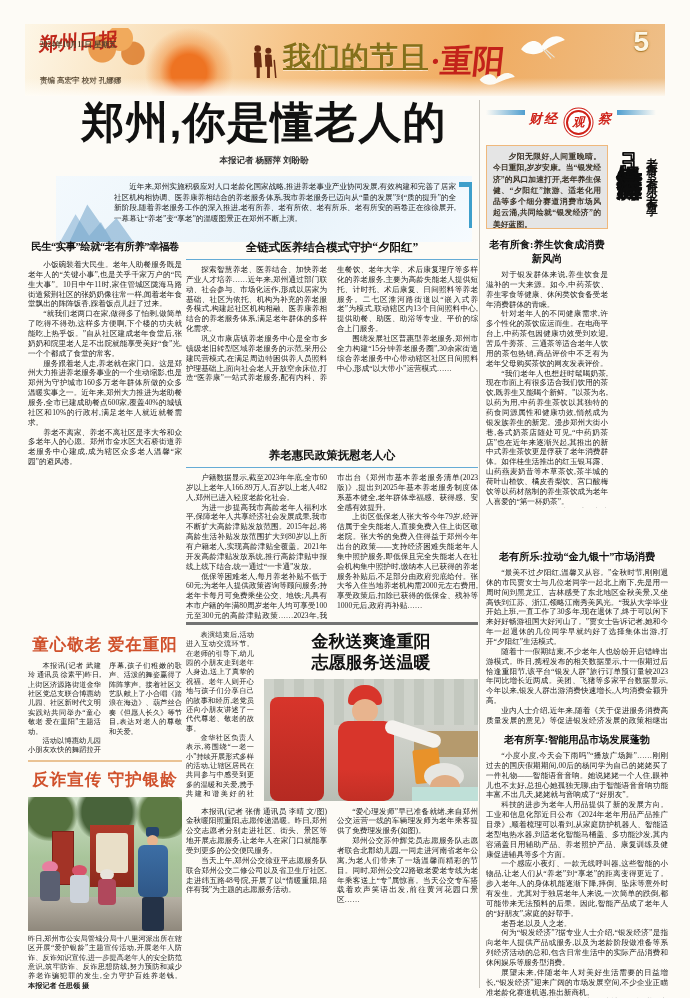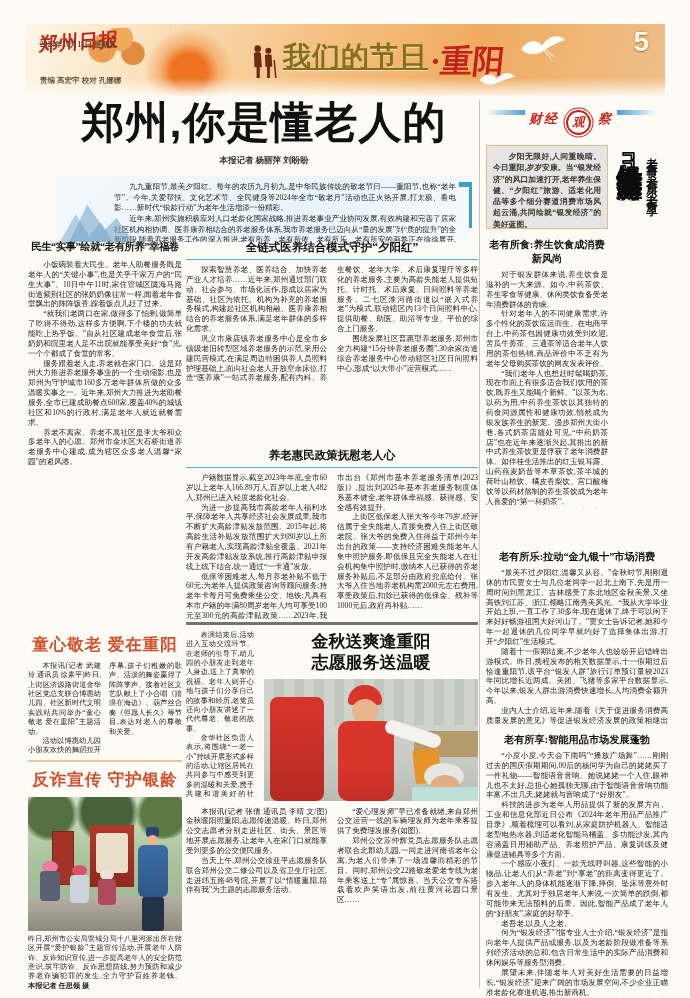--- a/index.html
+++ b/index.html
@@ -140,21 +140,20 @@
   <div class="lead">
     <h1>郑州,你是懂老人的</h1>
     <div class="lead-by">本报记者 杨丽萍 刘盼盼</div>
     <div class="lead-box">
       <svg class="lead-mnt" viewBox="0 0 80 50">
         <path d="M0 50 L18 18 L32 40 L44 26 L58 50 Z" fill="#9cc0dc" opacity=".75"></path>
         <path d="M10 50 L30 8 L48 34 L60 22 L80 50 Z" fill="#6fa3c8" opacity=".55"></path>
       </svg>
       <div class="lead-brk"></div>
       <div>
-          <p class="para">九九重阳节,最美夕阳红。每年的农历九月初九,是中华民族传统的敬老节日——重阳节,也称“老年节”。今年,关爱帮扶、文化艺术节、全民健身等2024年全市“敬老月”活动也正火热开展,打太极、看电影……新时代“银龄行动”为老年生活增添一份精彩。</p>
           <p class="para">近年来,郑州实施积极应对人口老龄化国家战略,推进养老事业产业协同发展,有效构建和完善了居家社区机构相协调、医养康养相结合的养老服务体系,我市养老服务已迈向从“量的发展”到“质的提升”的全新阶段,随着养老服务工作的深入推进,老有所养、老有所依、老有所乐、老有所安的画卷正在徐徐展开,一幕幕让“养老”变“享老”的温暖图景正在郑州不断上演。</p>
         </div>
     </div>
   </div>
 
   <div class="vline"></div>
 
   <div class="col1art">
     <p class="atitle">民生“实事”绘就“老有所养”幸福卷</p>
     <div class="body">

